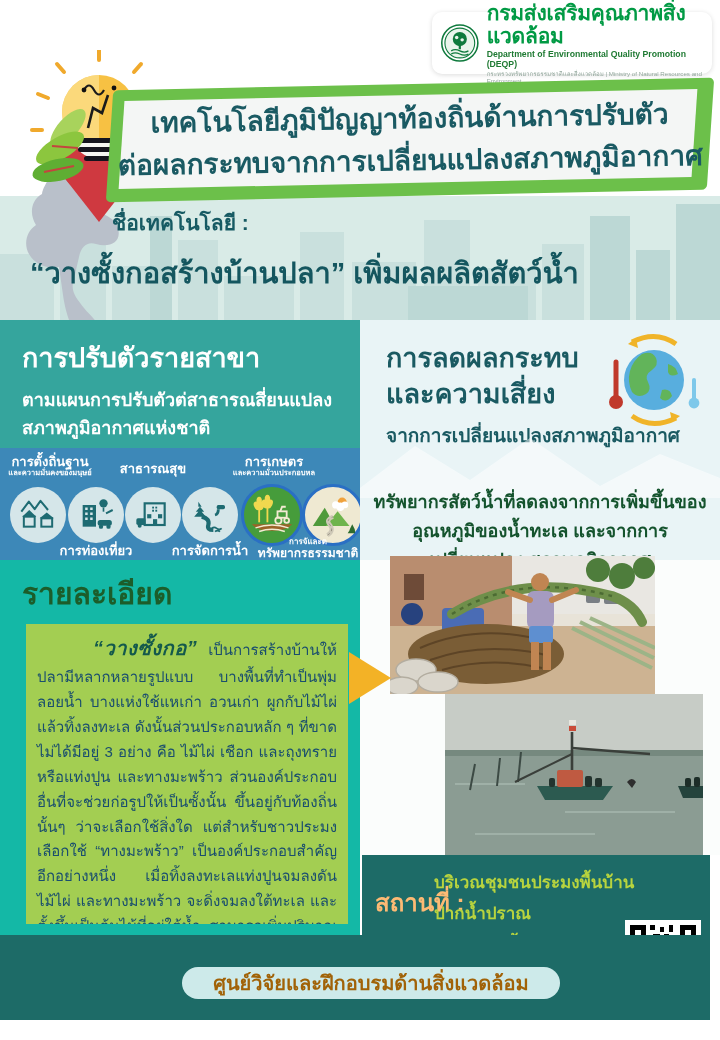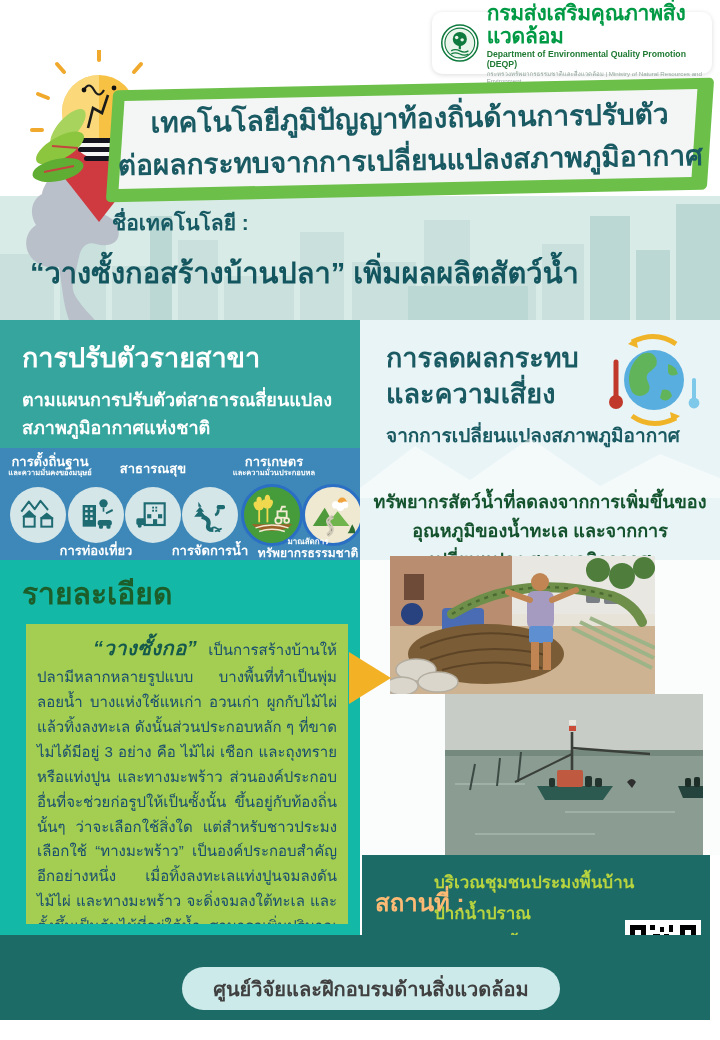--- a/index.html
+++ b/index.html
@@ -73,23 +73,23 @@
 
   
   .location { position:absolute; left:362px; top:855px; width:348px; height:165px; background:#1d6b67; }
   .loc-label { position:absolute; left:13px; top:28px; color:#fdba74; font-weight:bold; font-size:24px; }
   .loc-lines { position:absolute; left:72px; top:12px; width:250px; color:#b8d43e; font-weight:bold; font-size:17px; line-height:1.85; }
   .qr-box { position:absolute; left:263px; top:65px; width:76px; height:76px; background:#ffffff; padding:5px; }
   .qr-label { position:absolute; left:247px; top:144px; width:108px; text-align:center; color:#f2f6e8; font-weight:bold; font-size:12.5px; }
 
   
   .footer-strip { position:absolute; left:0; top:935px; width:710px; height:85px; background:#1d6b67; }
-  .footer-pill { position:absolute; left:182px; top:32px; width:378px; height:43px; background:#cdeaea;
+  .footer-pill { position:absolute; left:182px; top:32px; width:378px; height:32px; background:#cdeaea;
     border-radius:22px; display:flex; align-items:center; justify-content:center;
-    color:#404040; font-weight:bold; font-size:20px; }
+    color:#a16207; font-weight:bold; font-size:20px; }
 </style>
 </head>
 <body>
 
 <div class="poster">
 
   <div class="skyline">
     <svg width="720" height="124" viewBox="0 0 720 124">
       <g fill="#c9e0dd">
         <rect x="0" y="58" width="54" height="66"></rect>
@@ -285,21 +285,21 @@
       </svg>
     </div>
 
     <div class="strip-label" style="left:48px; top:96px; width:96px;">
       <span class="l1">การท่องเที่ยว</span>
     </div>
     <div class="strip-label" style="left:162px; top:96px; width:96px;">
       <span class="l1">การจัดการน้ำ</span>
     </div>
     <div class="strip-label" style="left:256px; top:90px; width:104px;">
-      <span class="l2" style="font-size:8px;">มาณสัดการ</span>
+      <span class="l2" style="font-size:8px;">การจัและต</span>
       <span class="l1" style="font-size:12px;">ทรัพยากรธรรมชาติ</span>
     </div>
   </div>
 
   <div class="impact-panel">
     <div class="impact-title">
       <span>การลดผลกระทบ</span><br>
       <span>และความเสี่ยง</span>
     </div>
     <div class="impact-sub">จากการเปลี่ยนแปลงสภาพภูมิอากาศ</div>

